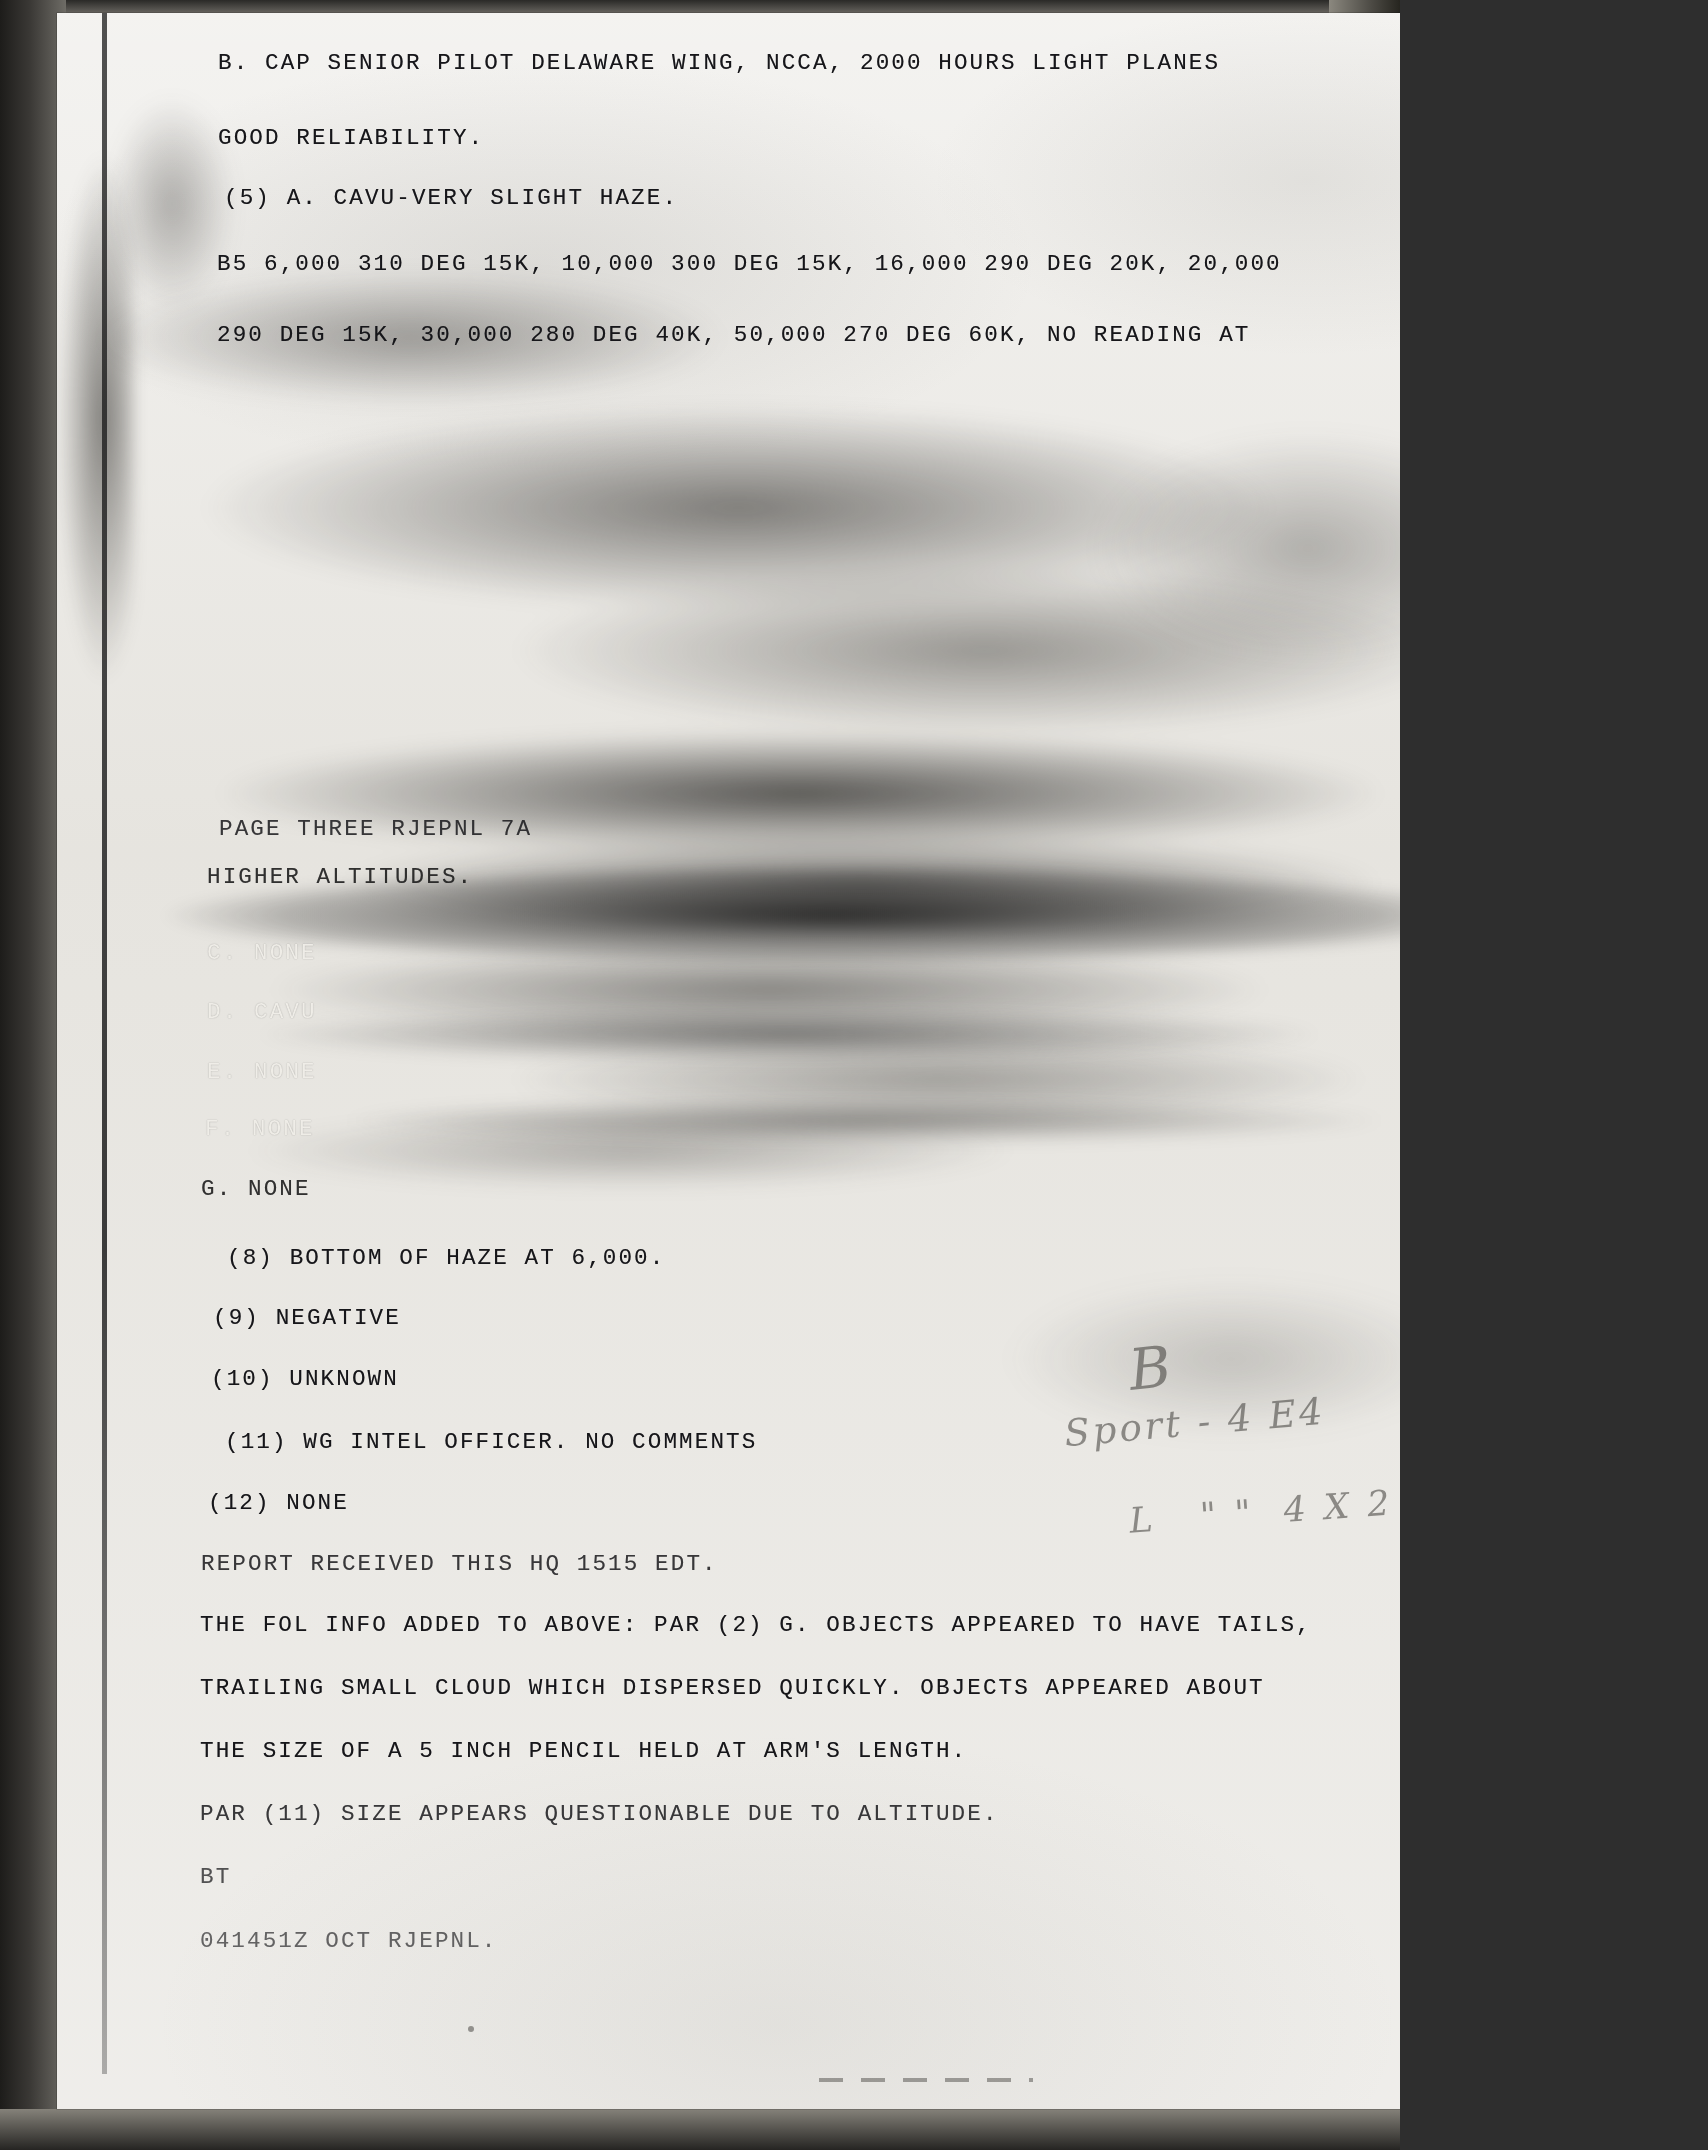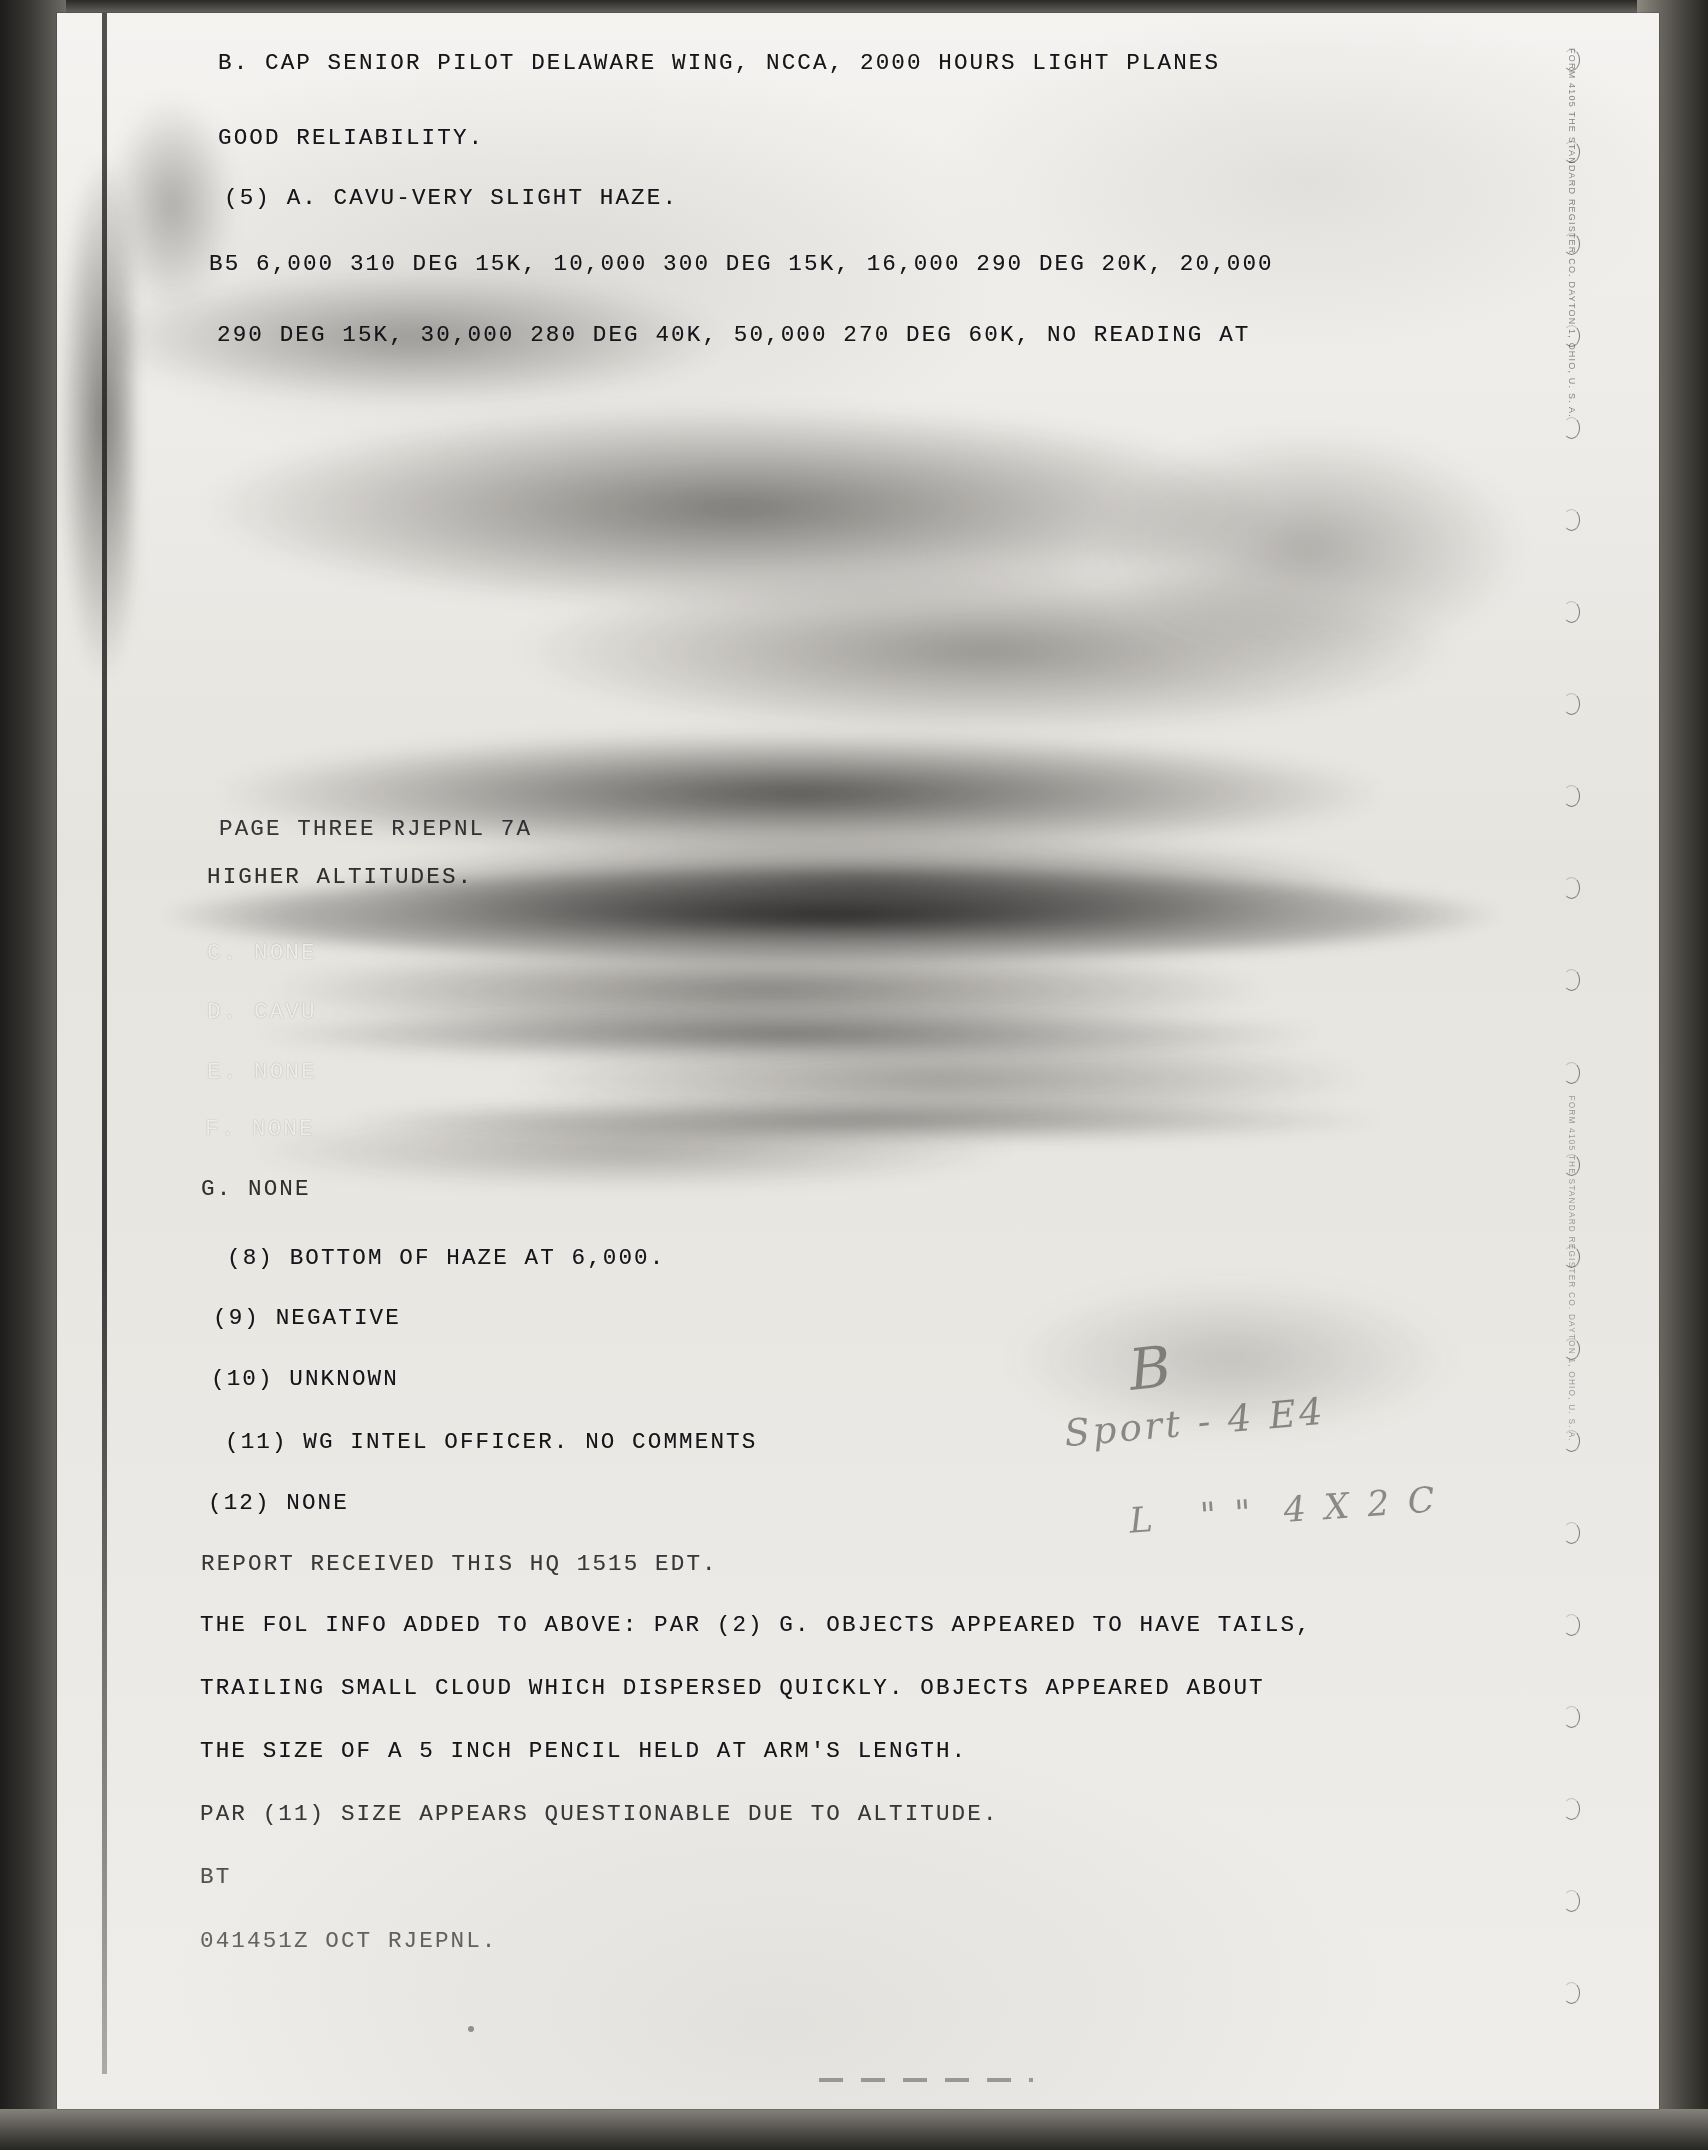--- a/index.html
+++ b/index.html
@@ -10,21 +10,21 @@
   body {
     width: 1708px;
     height: 2151px;
     overflow: hidden;
     font-family: "Liberation Mono", monospace;
   }
 
   
   #scan {
     position: relative;
-    width: 1708px;
+    width: 1400px;
     height: 2151px;
     background: #c9c7c2;
     overflow: hidden;
   }
 
   
   .film-edge {
     position: absolute;
     background: #4a4845;
   }
@@ -303,21 +303,21 @@
     <div class="smudge smudge-right"></div>
     <div class="smudge smudge-dark-band"></div>
     <div class="smudge smudge-band2"></div>
     <div class="smudge smudge-band3"></div>
     <div class="smudge smudge-lower"></div>
 
     <div class="typed" id="typed-text">
         <div class="line" style="left: 161px; top: 37px;">B. CAP SENIOR PILOT DELAWARE WING, NCCA, 2000 HOURS LIGHT PLANES</div>
         <div class="line" style="left: 161px; top: 112px;">GOOD RELIABILITY.</div>
         <div class="line" style="left: 167px; top: 172px;">(5) A. CAVU-VERY SLIGHT HAZE.</div>
-        <div class="line" style="left: 152px; top: 238px;">B5 6,000 310 DEG 15K, 10,000 300 DEG 15K, 16,000 290 DEG 20K, 20,000</div>
+        <div class="line" style="left: 160px; top: 238px;">B5 6,000 310 DEG 15K, 10,000 300 DEG 15K, 16,000 290 DEG 20K, 20,000</div>
         <div class="line" style="left: 160px; top: 309px;">290 DEG 15K, 30,000 280 DEG 40K, 50,000 270 DEG 60K, NO READING AT</div>
         <div class="line faint" style="left: 162px; top: 803px;">PAGE THREE RJEPNL 7A</div>
         <div class="line semiunder" style="left: 150px; top: 851px;">HIGHER ALTITUDES.</div>
         <div class="line under" style="left: 150px; top: 927px;">C. NONE</div>
         <div class="line under" style="left: 150px; top: 986px;">D. CAVU</div>
         <div class="line under" style="left: 150px; top: 1046px;">E. NONE</div>
         <div class="line under" style="left: 148px; top: 1103px;">F. NONE</div>
         <div class="line semiunder" style="left: 144px; top: 1163px;">G. NONE</div>
         <div class="line" style="left: 170px; top: 1232px;">(8) BOTTOM OF HAZE AT 6,000.</div>
         <div class="line" style="left: 156px; top: 1292px;">(9) NEGATIVE</div>

